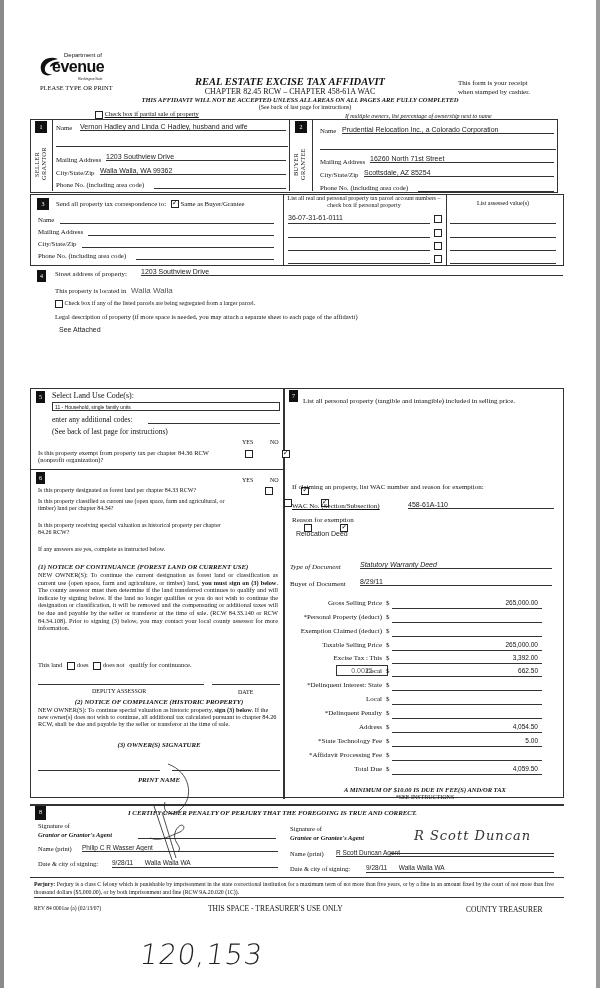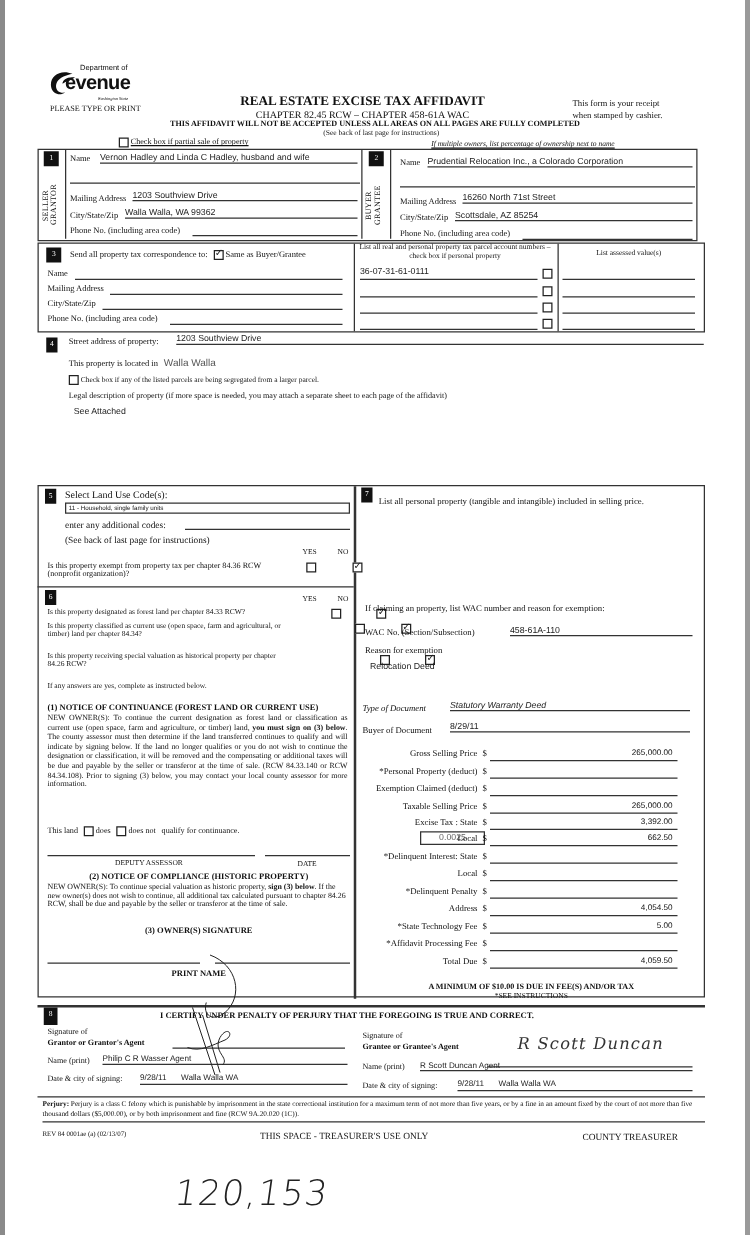--- a/index.html
+++ b/index.html
@@ -14,21 +14,21 @@
   .box { border: 1px solid #333; }
   .sec-badge { position: absolute; width: 12px; height: 12px; background: #111; color: #fff; font-size: 6px; text-align: center; line-height: 12px; }
   .cb { display: inline-block; width: 8px; height: 8px; border: 1px solid #222; vertical-align: middle; position: relative; background: #fff; }
   .cb.checked::after { content: "\2713"; position: absolute; left: 0px; top: -3px; font-size: 8px; color: #222; }
   .vlabel { position: absolute; writing-mode: vertical-rl; transform: rotate(180deg); font-size: 6.5px; text-align: center; letter-spacing: 0.2px; }
   .row-label { font-size: 6.8px; }
   .amount-row { position: absolute; left: 290px; width: 260px; height: 11px; font-size: 7px; }
   .amount-row .lbl { position: absolute; right: 168px; text-align: right; white-space: nowrap; }
   .amount-row .dollar { position: absolute; left: 96px; }
   .amount-row .val { position: absolute; left: 102px; width: 150px; border-bottom: 1px solid #333; text-align: right; padding-right: 4px; font-family: "Liberation Sans", sans-serif; font-size: 6.5px; height: 10px; }
-  .bold { font-weight: bold; }
+  .bold { font-weight: bold; font-style: italic; }
   .center { text-align: center; }
 </style>
 </head>
 <body>
 
 
 
 <div class="page-edge-left"></div>
 <div class="page-edge-right"></div>
 
@@ -234,21 +234,21 @@
 <div class="abs bold center" style="left:38px; top:741px; width:242px; font-size:6.8px;">(3)  OWNER(S) SIGNATURE</div>
 <div class="abs line" style="left:38px; top:770px; width:122px;"></div>
 <div class="abs line" style="left:172px; top:770px; width:108px;"></div>
 <div class="abs bold center" style="left:38px; top:776px; width:242px; font-size:6.8px;">PRINT NAME</div>
 
 
 <div class="sec-badge" style="left:289px; top:390px; width:9px;">7</div>
 <div class="abs" style="left:303px; top:396px; width:240px; font-size:7px; line-height:10px;">List all  personal property (tangible and intangible) included in selling price.</div>
 <div class="abs" style="left:290px; top:420px; width:270px; height:50px;"></div>
 <div class="abs" style="left:292px; top:483px; font-size:7px;">If claiming an property, list WAC number and reason for exemption:</div>
-<div class="abs" style="left:292px; top:502px; font-size:7px; width:260px;">
+<div class="abs" style="left:292px; top:502px; font-size:7px; width:260px;text-decoration:underline;">
   <span>WAC No. (Section/Subsection)</span>
   <span class="hand line" style="position:absolute; left:116px; width:146px; top:-1px;">458-61A-110</span>
 </div>
 <div class="abs" style="left:292px; top:516px; font-size:7px;">Reason for exemption</div>
 <div class="abs hand" style="left:296px; top:530px;">Relocation Deed</div>
 
 <div class="abs" style="left:290px; top:563px; font-size:7px; width:262px;font-style:italic;">
   <span>Type of Document</span>
   <span class="hand line" style="position:absolute; left:70px; width:192px; top:-2px;">Statutory Warranty Deed</span>
 </div>
@@ -272,21 +272,21 @@
   <span class="lbl">Exemption Claimed (deduct)</span>
     <span class="dollar">$</span>
   <span class="val"></span>
 </div>
 <div class="amount-row" style="top:641px;">
   <span class="lbl">Taxable Selling Price</span>
     <span class="dollar">$</span>
   <span class="val">265,000.00</span>
 </div>
 <div class="amount-row" style="top:654px;">
-  <span class="lbl">Excise Tax : State</span>
+  <span class="lbl">Excise Tax : This</span>
     <span class="dollar">$</span>
   <span class="val">3,392.00</span>
 </div>
 <div class="abs box sans center" style="left:336px; top:665px; width:52px; height:11px; font-size:7px; color:#666; line-height:10px;">0.0025</div>
 <div class="amount-row" style="top:667px;">
   <span class="lbl">Local</span>
     <span class="dollar">$</span>
   <span class="val">662.50</span>
 </div>
 <div class="amount-row" style="top:681px;">

